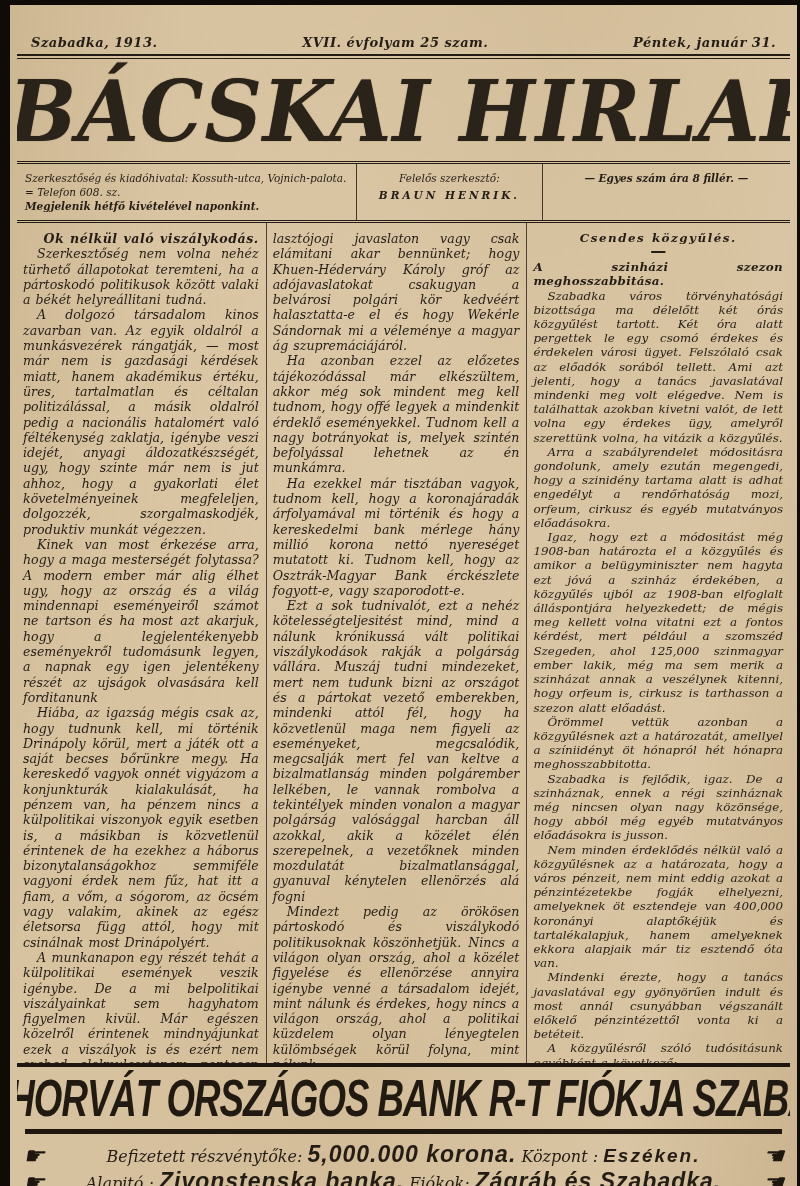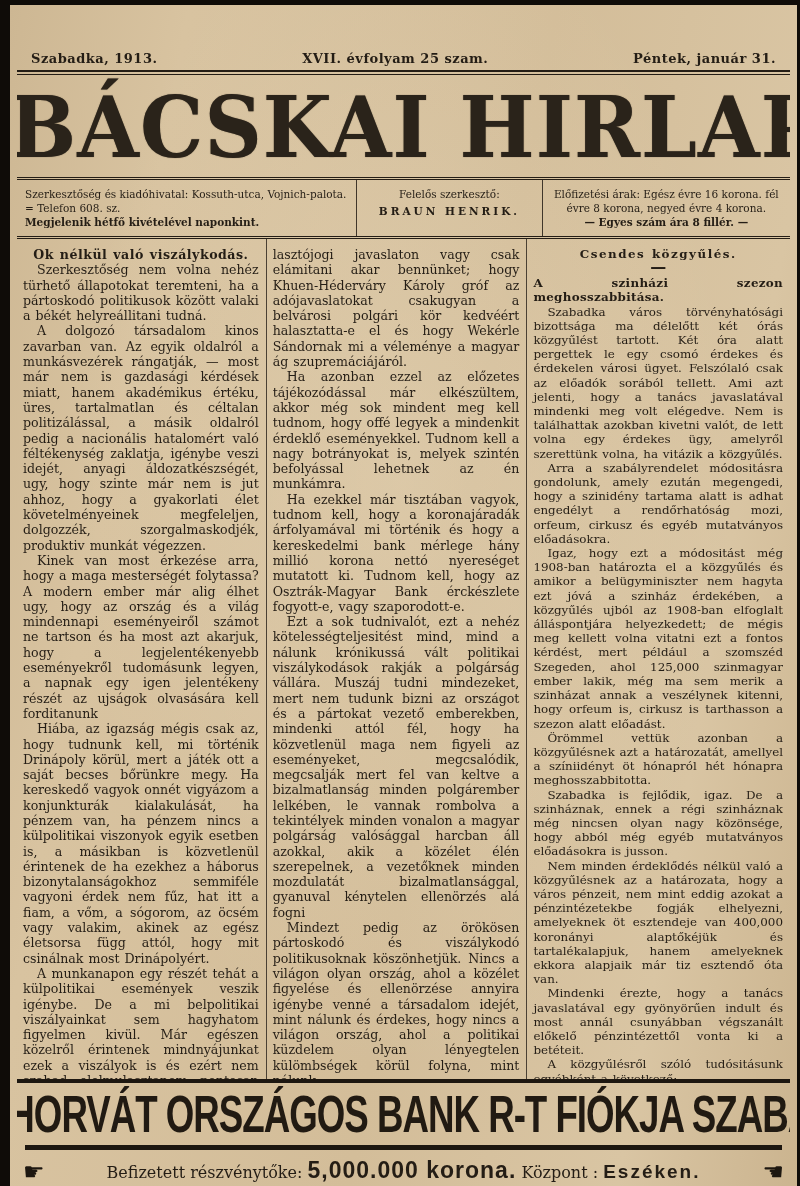--- a/index.html
+++ b/index.html
@@ -10,21 +10,22 @@
     overflow:hidden;
     position:relative;
   }
   .paper{
     position:absolute;left:10px;top:5px;right:3px;bottom:0;
     background:
       radial-gradient(ellipse at 50% 40%, rgba(255,246,225,.18), rgba(0,0,0,0) 60%),
       linear-gradient(100deg,#cdb793 0%,#d8c3a0 18%,#d3bd99 55%,#d9c5a3 82%,#cbb48f 100%);
     color:#241d15;
     box-sizing:border-box;
-    padding:16px 7px;
+    padding:0 7px;
+    font-style:italic;
   }
   
   .dateline{
     display:flex;justify-content:space-between;align-items:baseline;
     padding:30px 14px 4px 14px;
     font-size:13px;font-weight:bold;letter-spacing:.5px;
   }
   .rule-double{border-top:2px solid #241d15;border-bottom:1px solid #241d15;height:2px;}
   
   .masthead{
@@ -80,21 +81,21 @@
   .col p{
     margin:0;
     font-size:12.6px;
     line-height:15.3px;
     text-indent:14px;
     word-spacing:1px;
   }
   .col3 p{font-size:11.9px;line-height:14.2px;}
   .cont p:first-child{text-indent:0;}
   .headline1{
-    font-size:19px;font-weight:bold;text-align:center;
+    font-size:19px;font-weight:bold;text-align:right;
     margin:2px 0 10px 0;letter-spacing:.5px;text-indent:0 !important;
   }
   .headline2{
     font-size:21px;font-weight:bold;text-align:center;
     margin:0;letter-spacing:1.5px;text-indent:0 !important;
   }
   .head-dash{text-align:center;line-height:10px;font-weight:bold;margin:2px 0 3px 0;}
   .subtitle{
     font-size:14.5px;font-weight:bold;text-align:justify;
     margin:2px 0 8px 0;text-indent:0 !important;letter-spacing:.3px;
@@ -153,21 +154,20 @@
   <div class="infobar">
     <div class="cell c1">
       <div>Szerkesztőség és kiadóhivatal: Kossuth-utca, Vojnich-palota. = Telefon 608. sz.</div>
       <div class="b">Megjelenik hétfő kivételével naponkint.</div>
     </div>
     <div class="cell c2">
       <div>Felelős szerkesztő:</div>
       <div class="editor">BRAUN HENRIK.</div>
     </div>
     <div class="cell c3">
-      <div>Előfizetési árak: Egész évre 16 korona. fél évre 8 korona, negyed évre 4 korona.</div>
       <div class="b">— Egyes szám ára 8 fillér. —</div>
     </div>
   </div>
 
   <div class="columns">
 
     <div class="col col1">
       <p class="headline1">Ok nélkül való viszálykodás.</p>
       <div>
           <p>Szerkesztőség nem volna nehéz türhető állapotokat teremteni, ha a pártoskodó politikusok között valaki a békét helyreállitani tudná.</p>

